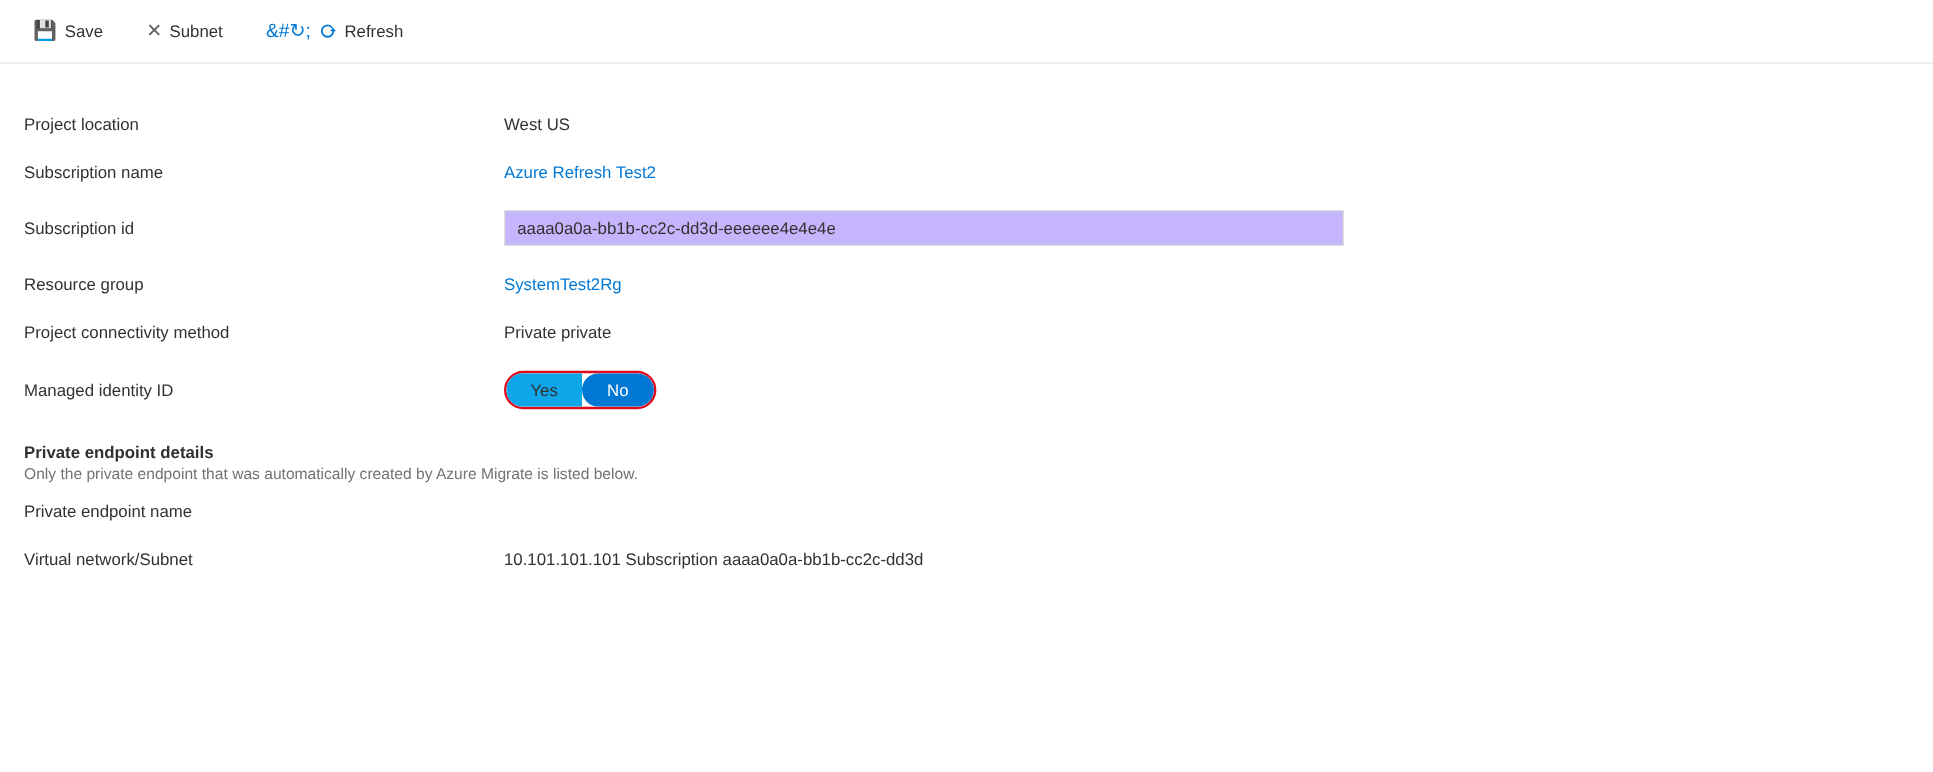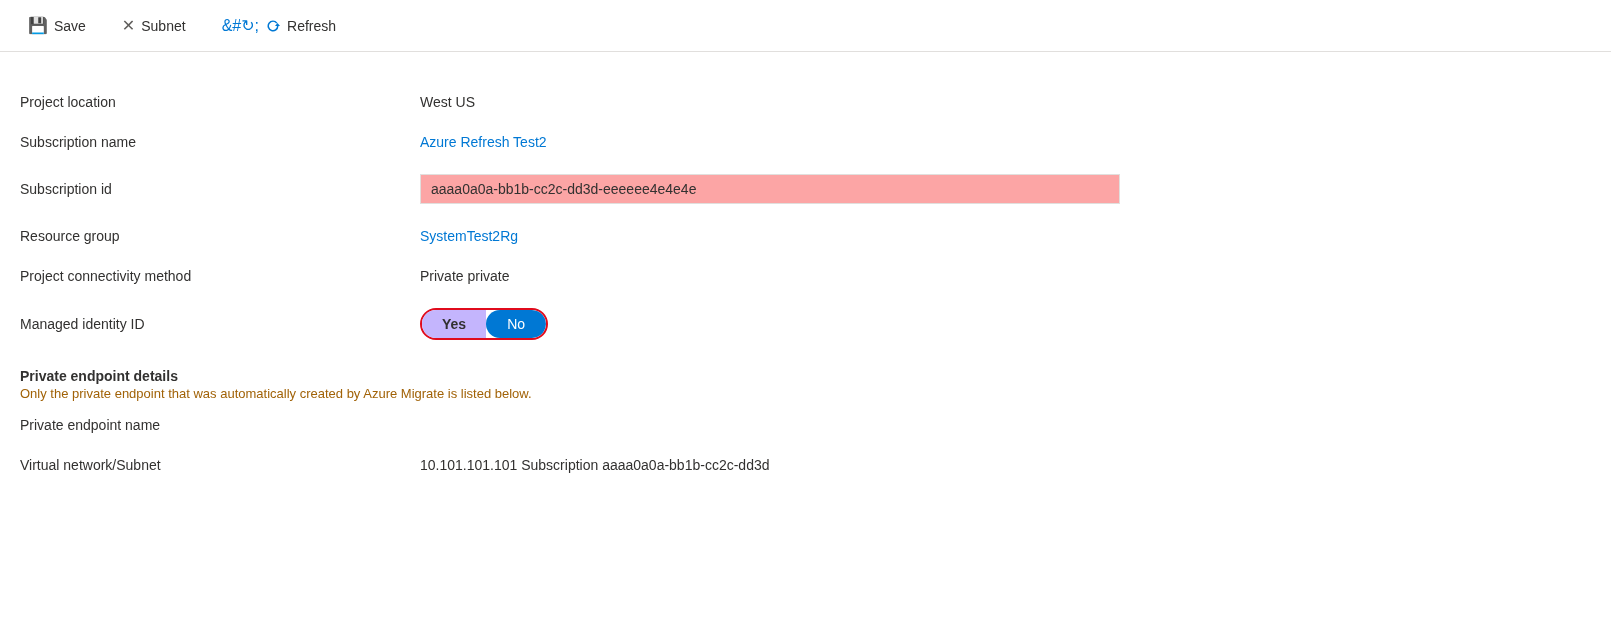--- a/index.html
+++ b/index.html
@@ -69,21 +69,21 @@
       font-size: 14px;
       color: #323130;
     }
 
     .prop-value.link {
       color: #0078d4;
       cursor: pointer;
     }
 
     .subscription-id-box {
-      background: #fca5a5;
+      background: #c4b5fd;
       border: 1px solid #e1dfdd;
       padding: 6px 10px;
       font-size: 14px;
       color: #323130;
       width: 100%;
       max-width: 700px;
     }
 
     .info-icon {
       display: inline-flex;
@@ -116,39 +116,38 @@
       text-align: center;
     }
 
     .toggle-option.active {
       background: #0078d4;
       color: white;
       border-radius: 16px;
     }
 
     .toggle-option.inactive {
-      background: #c4b5fd;
-      color: #323130;
-      font-weight: bold;
+      background: #0ea5e9;
+      color: #323130;
     }
 
     .section-header {
       grid-column: 1 / -1;
       padding: 16px 0 4px 0;
     }
 
     .section-header-title {
       font-weight: 600;
       font-size: 14px;
       color: #323130;
     }
 
     .section-header-subtitle {
       font-size: 13px;
-      color: #a16207;
+      color: #737373;
       margin-top: 2px;
     }
   </style>
 </head>
 <body>
 
 <div class="toolbar">
   <button class="toolbar-btn">
     <span class="toolbar-icon">💾</span>
     <span>Save</span>

